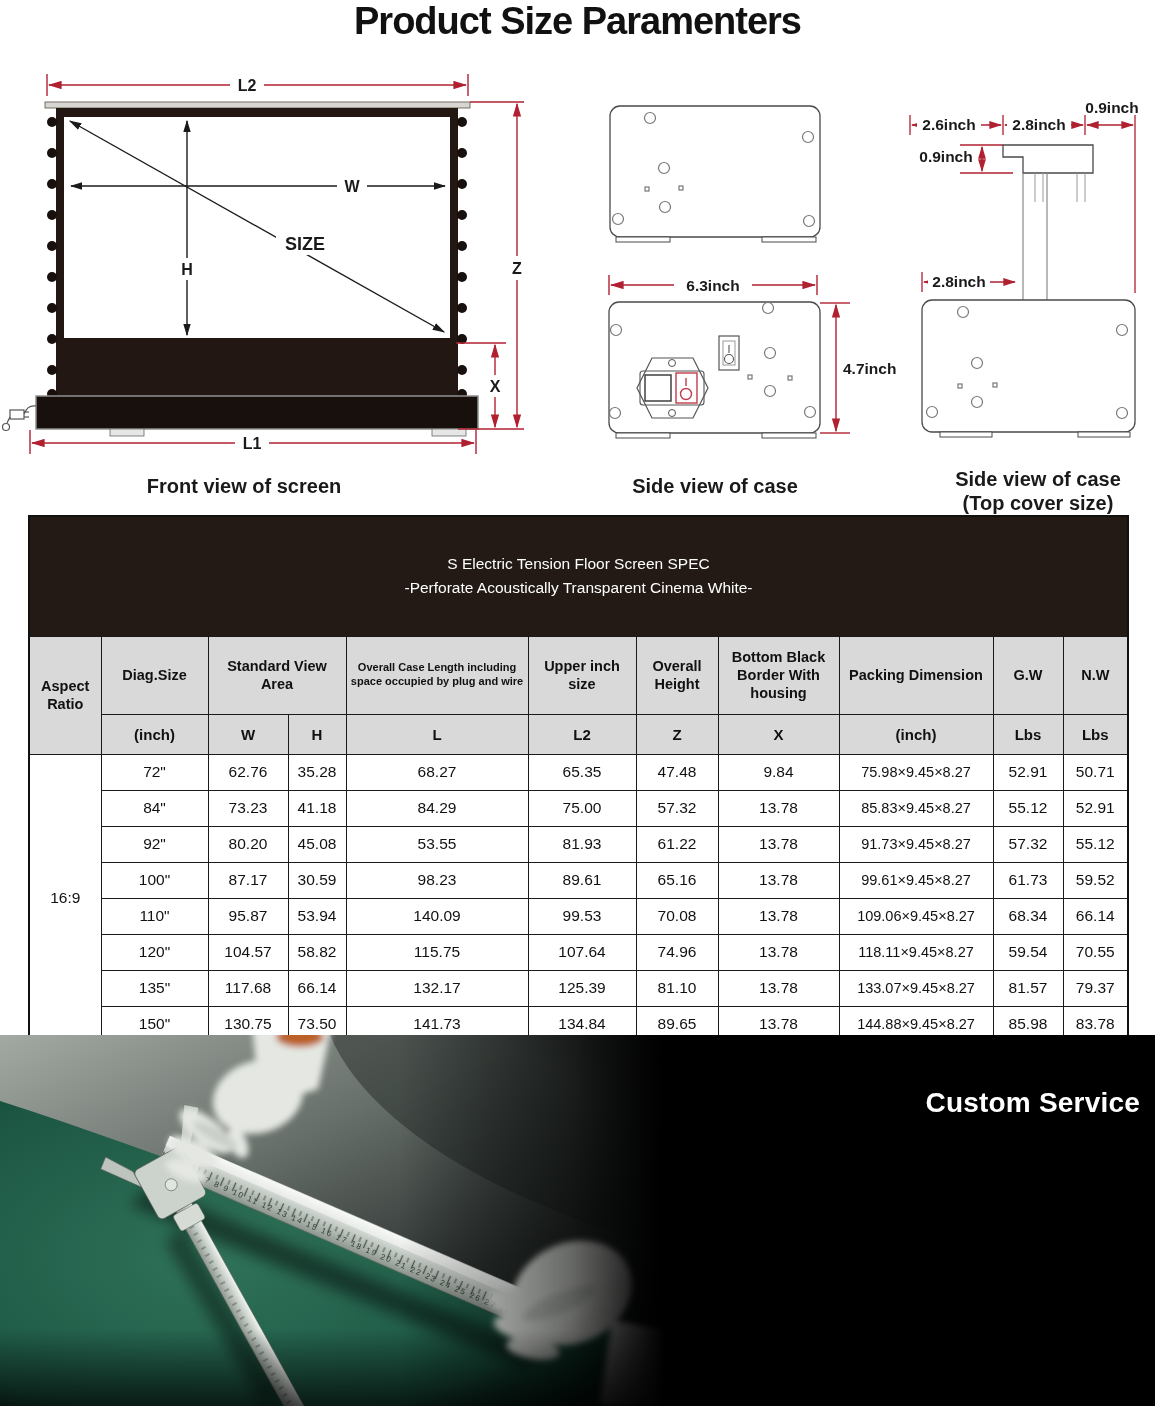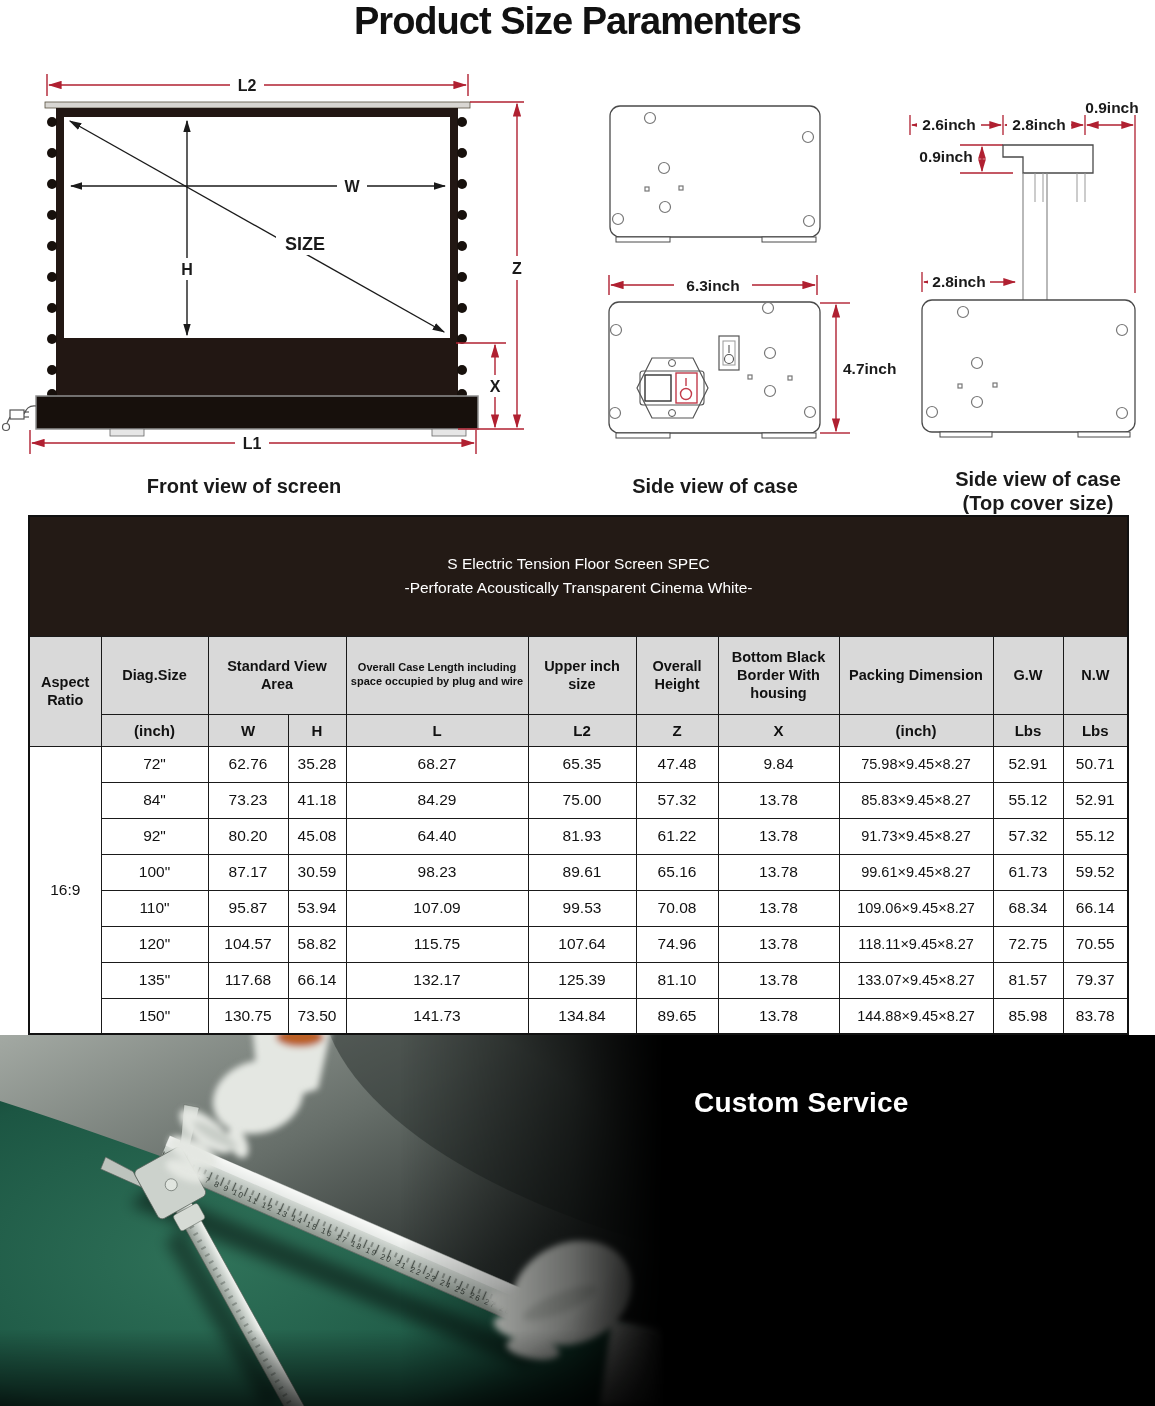--- a/index.html
+++ b/index.html
@@ -17,28 +17,28 @@
 
   .spec-table { position:absolute; top:515px; left:28px; width:1099px;
     border-collapse:collapse; table-layout:fixed; }
   .spec-table td { border:1px solid #1a1a1a; text-align:center; vertical-align:middle;
     font-size:15.5px; color:#111; padding:2px 1px; background:#fff; }
   .spec-table { border:2px solid #111; }
   .band-cell { background:#231a15 !important; color:#fff !important; height:120px;
     font-size:17px; line-height:1.55; font-weight:400; }
   .ghead td { background:#d9d9d9 !important; font-weight:700; font-size:14.5px; height:78px; line-height:1.25; }
   .ghead td.small-head { font-size:11px; }
-  .uhead td { background:#d9d9d9 !important; font-weight:700; font-size:15px; height:32px; }
+  .uhead td { background:#d9d9d9 !important; font-weight:700; font-size:15px; height:40px; }
   .drow td { height:36px; }
   .pack-cell { font-size:14.5px !important;margin-top:23px; }
 
   .bottom-band { position:absolute; top:1035px; left:0; width:1155px; height:371px; background:#000; }
   #photo { position:absolute; top:0; left:0; }
   .service { position:absolute; left:694px; top:52px; width:446px; color:#fff; }
-  .service h2 { font-size:28px; font-weight:700; margin-bottom:22px; letter-spacing:.2px; }
+  .service h2 { font-size:28px; font-weight:700; margin-bottom:22px; letter-spacing:.2px;text-align:right; }
   .service p { font-size:20.5px; line-height:1.43; text-align:justify; font-weight:400; }
 </style>
 </head>
 <body>
 
 <div class="page">
 
   <div class="main-title">Product Size Paramenters</div>
 
   <svg id="diagrams" width="1155" height="452" viewBox="0 0 1155 452">
@@ -329,21 +329,21 @@
         <td>57.32</td>
         <td>13.78</td>
         <td class="pack-cell">85.83×9.45×8.27</td>
         <td>55.12</td>
         <td>52.91</td>
       </tr>
       <tr class="drow">
         <td>92"</td>
         <td>80.20</td>
         <td>45.08</td>
-        <td>64.40</td>
+        <td>53.55</td>
         <td>81.93</td>
         <td>61.22</td>
         <td>13.78</td>
         <td class="pack-cell">91.73×9.45×8.27</td>
         <td>57.32</td>
         <td>55.12</td>
       </tr>
       <tr class="drow">
         <td>100"</td>
         <td>87.17</td>
@@ -353,38 +353,38 @@
         <td>65.16</td>
         <td>13.78</td>
         <td class="pack-cell">99.61×9.45×8.27</td>
         <td>61.73</td>
         <td>59.52</td>
       </tr>
       <tr class="drow">
         <td>110"</td>
         <td>95.87</td>
         <td>53.94</td>
-        <td>107.09</td>
+        <td>140.09</td>
         <td>99.53</td>
         <td>70.08</td>
         <td>13.78</td>
         <td class="pack-cell">109.06×9.45×8.27</td>
         <td>68.34</td>
         <td>66.14</td>
       </tr>
       <tr class="drow">
         <td>120"</td>
         <td>104.57</td>
         <td>58.82</td>
         <td>115.75</td>
         <td>107.64</td>
         <td>74.96</td>
         <td>13.78</td>
         <td class="pack-cell">118.11×9.45×8.27</td>
-        <td>72.75</td>
+        <td>59.54</td>
         <td>70.55</td>
       </tr>
       <tr class="drow">
         <td>135"</td>
         <td>117.68</td>
         <td>66.14</td>
         <td>132.17</td>
         <td>125.39</td>
         <td>81.10</td>
         <td>13.78</td>

